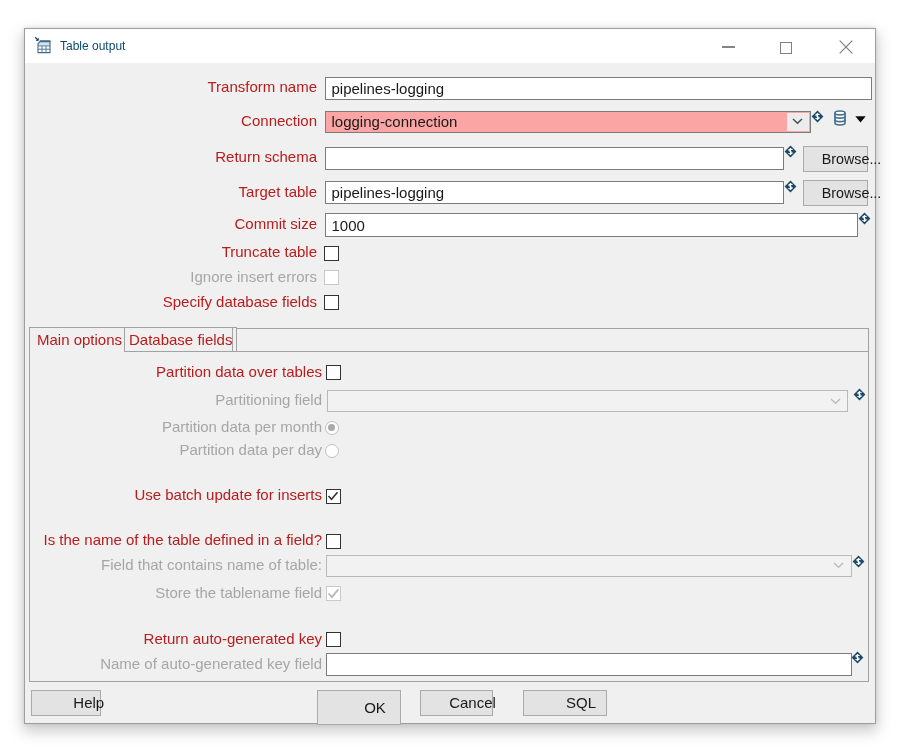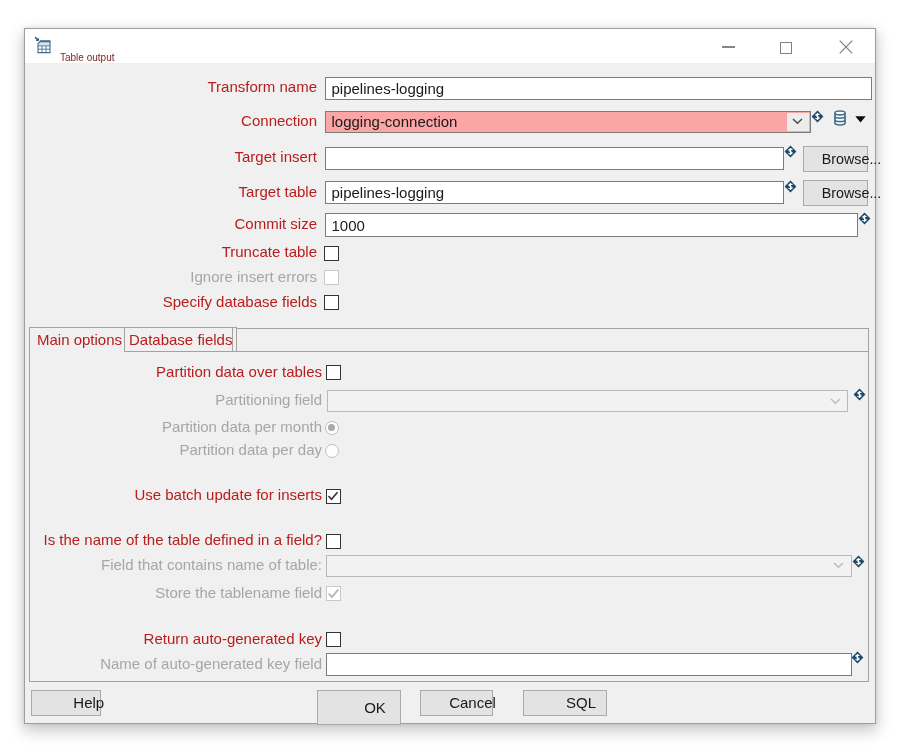--- a/index.html
+++ b/index.html
@@ -1,19 +1,19 @@
 <!DOCTYPE html>
 <html><head><meta charset="utf-8">
 <style>
 html,body{margin:0;padding:0;}
 body{width:908px;height:753px;background:#fff;font-family:"Liberation Sans",sans-serif;position:relative;overflow:hidden;}
 .a{position:absolute;}
 .win{left:24px;top:28px;width:850px;height:694px;background:#f0f0f0;border:1px solid #9e9e9e;box-shadow:0 6px 14px 1px rgba(0,0,0,0.22),0 0 4px rgba(0,0,0,0.10);}
 .tbar{left:25px;top:29px;width:850px;height:34px;background:#fff;}
-.ttl{left:60px;top:52px;font-size:10px;color:#7f1d1d;white-space:nowrap;}
+.ttl{left:60px;top:39px;font-size:12px;color:#0c4a6e;white-space:nowrap;}
 .lbl{font-size:15px;line-height:17px;color:#b91c1c;white-space:nowrap;}
 .dis{color:#a6a6a6;}
 .fld{background:#fff;border:1px solid #7b7b7b;box-sizing:border-box;font-size:15px;color:#191919;display:flex;align-items:center;padding-left:6px;}
 .combo{background:#fca5a5;border:1px solid #7b7b7b;box-sizing:border-box;font-size:15px;color:#191919;display:flex;align-items:center;padding-left:6px;}
 .combod{background:#f2f2f2;border:1px solid #b9b9b9;box-sizing:border-box;}
 .chev{position:absolute;right:1px;top:1px;bottom:1px;width:22px;background:#ececec;display:flex;align-items:center;justify-content:center;}
 .chevd{background:transparent;}
 .cb{width:15px;height:15px;background:#fff;border:1.5px solid #333;box-sizing:border-box;}
 .cbd{border:1px solid #c9c9c9;}
 .btn{background:#e3e3e3;border:1px solid #abaaaa;box-sizing:border-box;font-size:15px;color:#191919;display:flex;align-items:center;justify-content:center;padding-left:32px;}
@@ -59,21 +59,21 @@
 <svg class="a" style="left:834px;top:110px" width="12" height="16" viewBox="0 0 12 16">
   <path d="M1,2.9 C1,1.8 3.3,1 6,1 C8.7,1 11,1.8 11,2.9 L11,13.1 C11,14.2 8.7,15 6,15 C3.3,15 1,14.2 1,13.1 Z" fill="#fff" stroke="#47708e" stroke-width="1.7"></path>
   <path d="M1,2.9 C1,4 3.3,4.8 6,4.8 C8.7,4.8 11,4 11,2.9" fill="none" stroke="#47708e" stroke-width="1.7"></path>
   <path d="M1,6.3 C1,7.4 3.3,8.2 6,8.2 C8.7,8.2 11,7.4 11,6.3" fill="none" stroke="#47708e" stroke-width="1.7"></path>
   <path d="M1,9.7 C1,10.8 3.3,11.6 6,11.6 C8.7,11.6 11,10.8 11,9.7" fill="none" stroke="#47708e" stroke-width="1.7"></path>
 </svg>
 <svg class="a" style="left:855px;top:115.5px" width="11" height="7" viewBox="0 0 11 7">
     <polygon points="0.3,0.3 10.7,0.3 5.5,6.5" fill="#0c0c0c"></polygon>
   </svg>
 
-<div class="a lbl" style="right:591px;top:148.0px">Target insert</div>
+<div class="a lbl" style="right:591px;top:148.0px">Return schema</div>
 <div class="a fld" style="left:324.5px;top:146.5px;width:459.5px;height:23px"></div>
 <svg class="a" style="left:784px;top:145px" width="13" height="13" viewBox="0 0 13 13">
     <polygon points="6.5,0.6 12.4,6.5 6.5,12.4 0.6,6.5" fill="#1d4a68"></polygon>
     <path d="M8.4,4.9 C8.1,3.9 4.9,3.8 4.8,5.1 C4.7,6.5 8.3,6.3 8.2,7.9 C8.1,9.2 4.9,9.2 4.5,8.1 M6.5,3.1 L6.5,9.9" stroke="#fff" stroke-width="1.1" fill="none"></path>
   </svg>
 <div class="a btn" style="left:803px;top:146px;width:65px;height:26px;font-size:14.3px">Browse...</div>
 
 <div class="a lbl" style="right:591px;top:182.5px">Target table</div>
 <div class="a fld" style="left:324.5px;top:180.5px;width:459.5px;height:23.5px">pipelines-logging</div>
 <svg class="a" style="left:784px;top:179.5px" width="13" height="13" viewBox="0 0 13 13">

